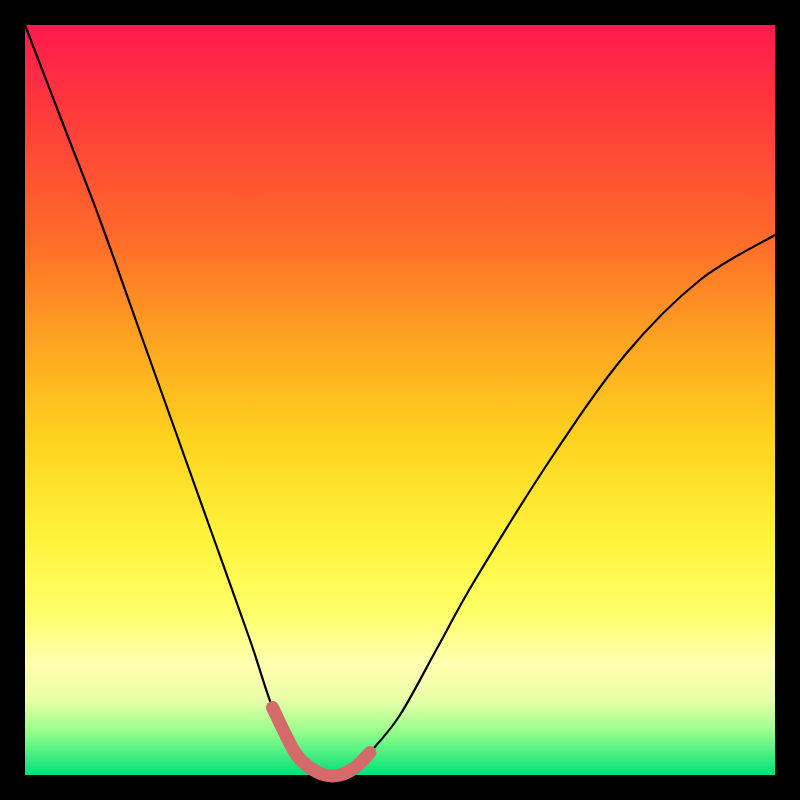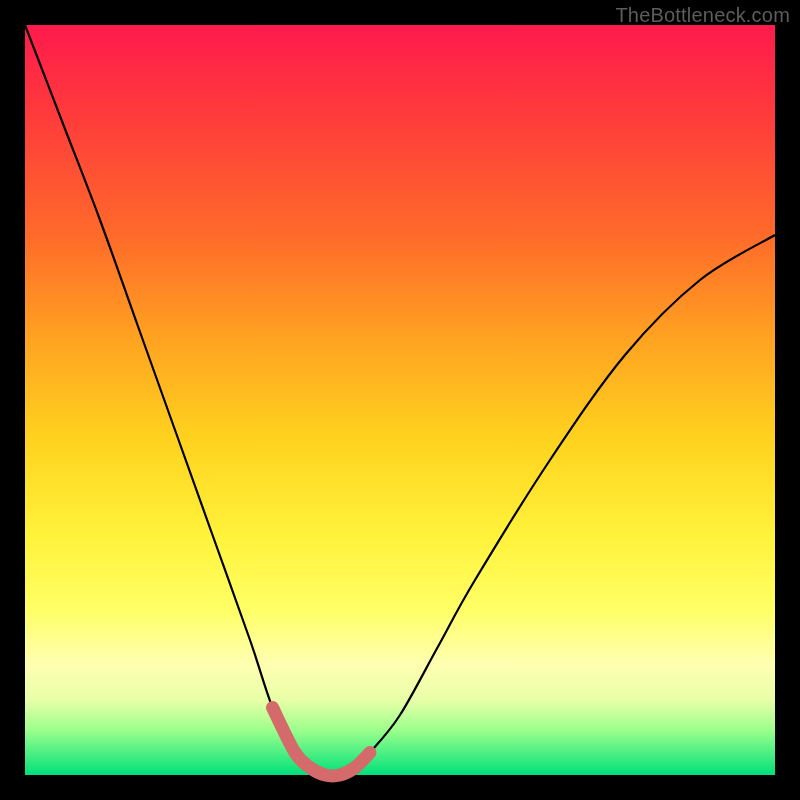--- a/index.html
+++ b/index.html
@@ -54,21 +54,20 @@
     width: 750px;
     height: 750px;
     overflow: visible;
   }
 </style>
 </head>
 <body>
 
 <div class="frame">
 
-  <div class="watermark">TheBottleneck.com</div>
 
   <div class="plot-area">
     <svg class="curve" viewBox="0 0 750 750" preserveAspectRatio="none">
       <path fill="none" stroke-width="2.2" d="M 0 0 C 6.25 16.25 25 65 37.5 97.5 C 50 130 62.5 161.25 75 195 C 87.5 228.75 100 265 112.5 300 C 125 335 137.5 370 150 405 C 162.5 440 175 475 187.5 510 C 200 545 215 586.25 225 615 C 235 643.75 240 663.75 247.5 682.5 C 255 701.25 263.75 717.5 270 727.5 C 276.25 737.5 280 738.75 285 742.5 C 290 746.25 295 748.75 300 750 C 305 751.25 310 751.25 315 750 C 320 748.75 325 746.25 330 742.5 C 335 738.75 337.5 736.25 345 727.5 C 352.5 718.75 363.75 707.5 375 690 C 386.25 672.5 400.00000000000006 645 412.50000000000006 622.5 C 425.00000000000006 600 431.25 586.25 450 555 C 468.75 523.75 500 472.5 525 435 C 550 397.5 575 359.99999999999994 600 329.99999999999994 C 625 299.99999999999994 650 275 675 255 C 700 235 737.5 217.5 750 210" stroke="#000000"></path>
       <path fill="none" stroke-width="13" stroke-linecap="round" stroke-linejoin="round" d="M 247.5 682.5 C 251.25 690 263.75 717.5 270 727.5 C 276.25 737.5 280 738.75 285 742.5 C 290 746.25 295 748.75 300 750 C 305 751.25 310 751.25 315 750 C 320 748.75 325 746.25 330 742.5 C 335 738.75 342.5 730 345 727.5" stroke="#d46a6a"></path>
     </svg>
   </div>
 
 </div>
 

